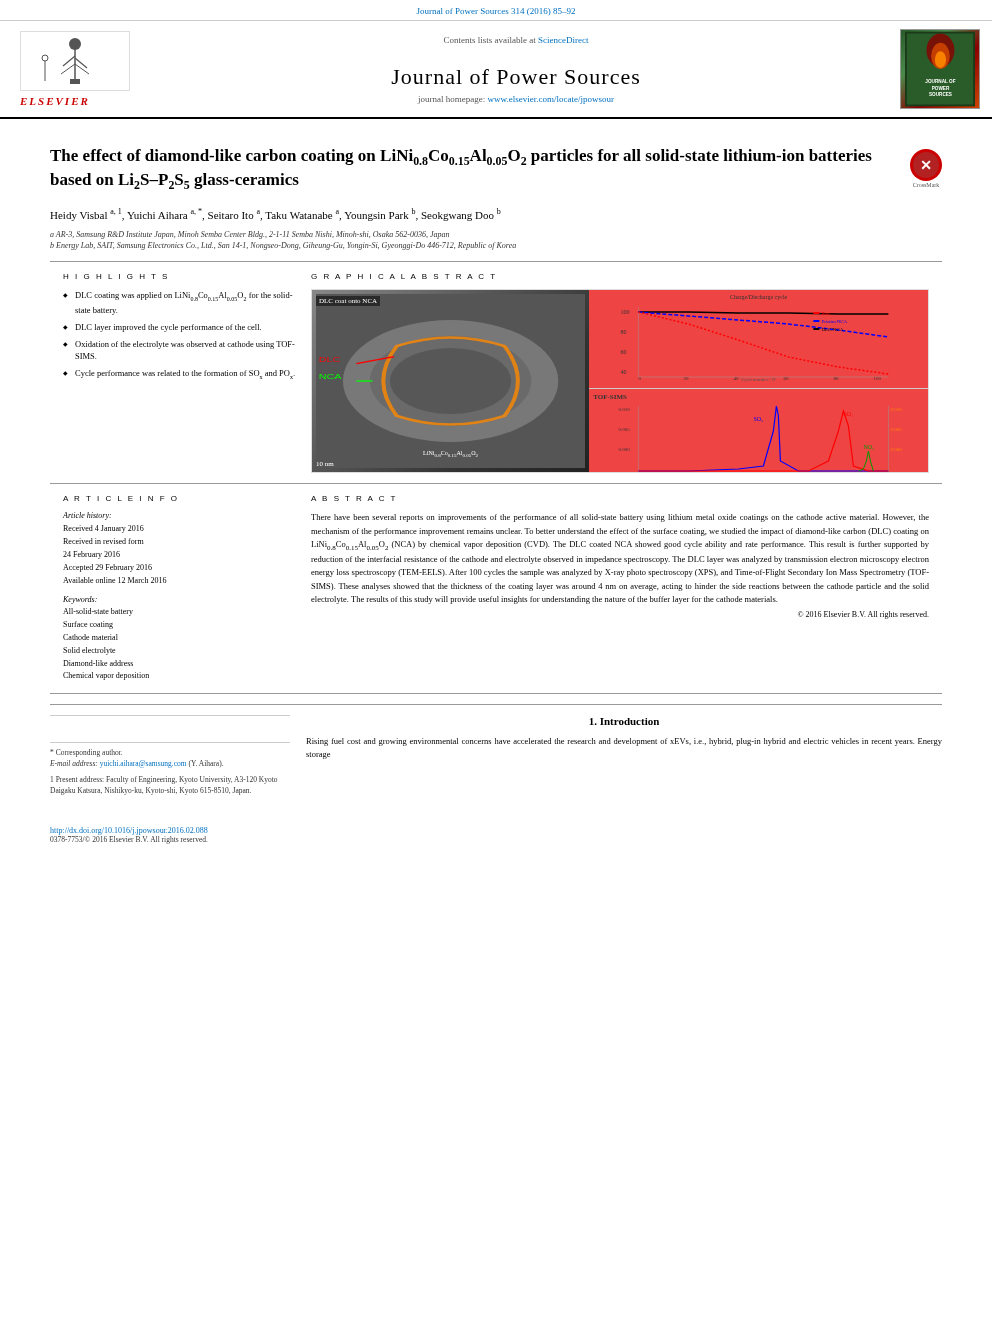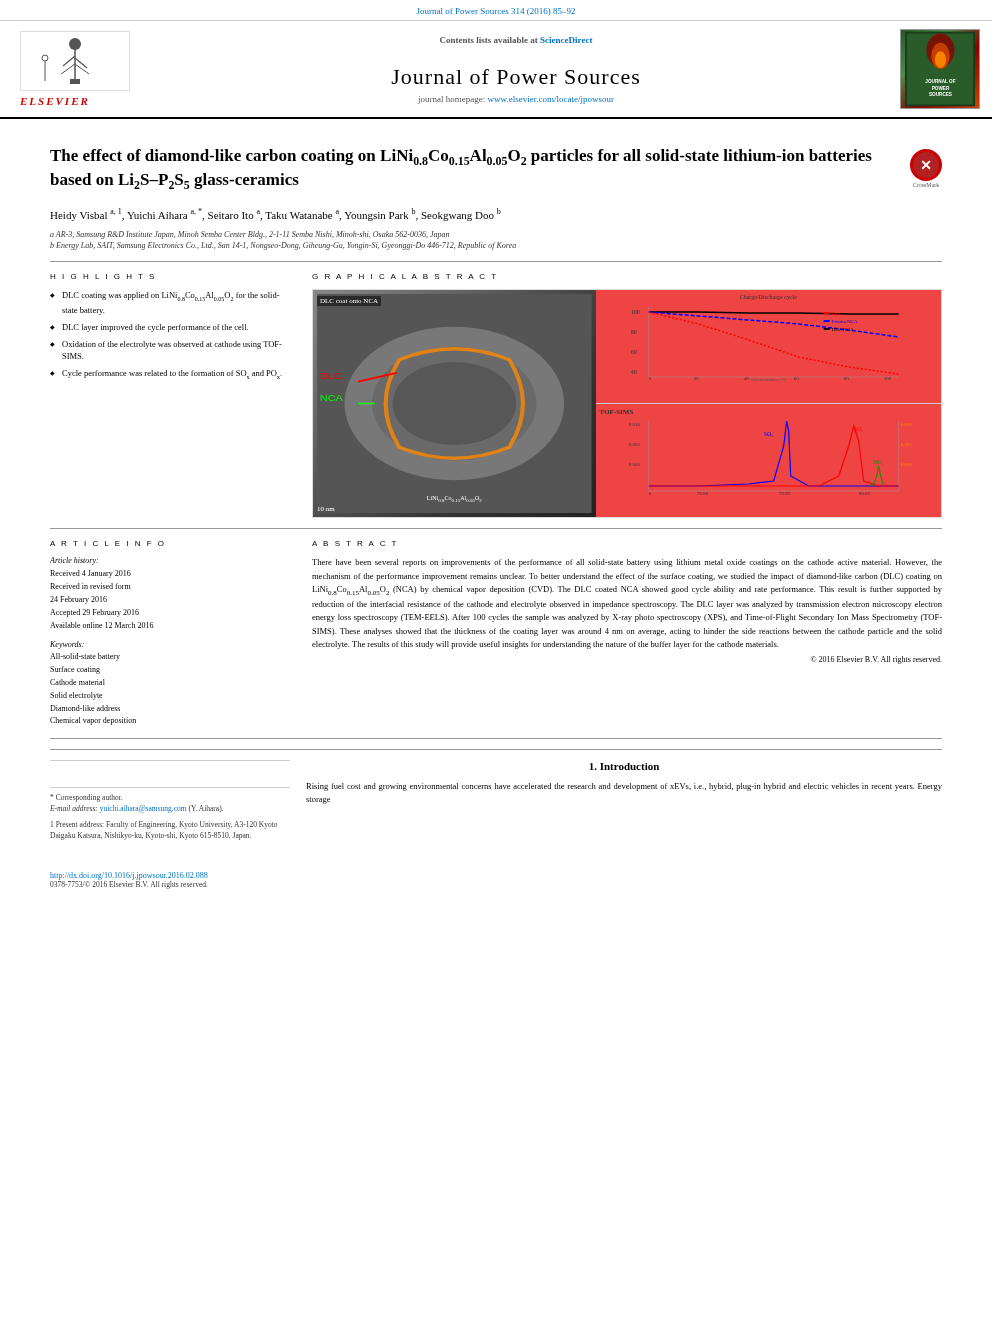--- a/index.html
+++ b/index.html
@@ -45,21 +45,20 @@
     .journal-name {
       font-size: 22px;
       font-weight: normal;
       letter-spacing: 1px;
       margin-bottom: 4px;
     }
     .contents-line {
       font-size: 9px;
       color: #555;
       margin-bottom: 19px;
-      font-weight: bold;
     }
     .sciencedirect-link {
       color: #0070c0;
       font-size: 9px;
     }
     .homepage-line {
       font-size: 9px;
       color: #555;
       margin-top: 4px;
     }
@@ -172,22 +171,22 @@
     
     .hr {
       border: none;
       border-top: 1px solid #999;
       margin: 10px 0;
     }
 
     
     .two-col {
       display: flex;
-      gap: 22px;
-      margin: 10px 0;
+      gap: 8px;
+      margin: 10px 13px;
     }
     .col-left {
       width: 240px;
       flex-shrink: 0;
     }
     .col-right {
       flex: 1;
     }
 
     
@@ -217,21 +216,21 @@
       position: absolute;
       left: 0;
       font-size: 6px;
       top: 2px;
     }
 
     
     .graphical-abstract {
       background: #f5f5f5;
       border: 1px solid #ddd;
-      height: 229px;
+      height: 184px;
       display: flex;
       align-items: flex-start;
       justify-content: center;
       position: relative;
       overflow: hidden;
     }
     .ga-inner {
       display: flex;
       width: 100%;
       height: 100%;

